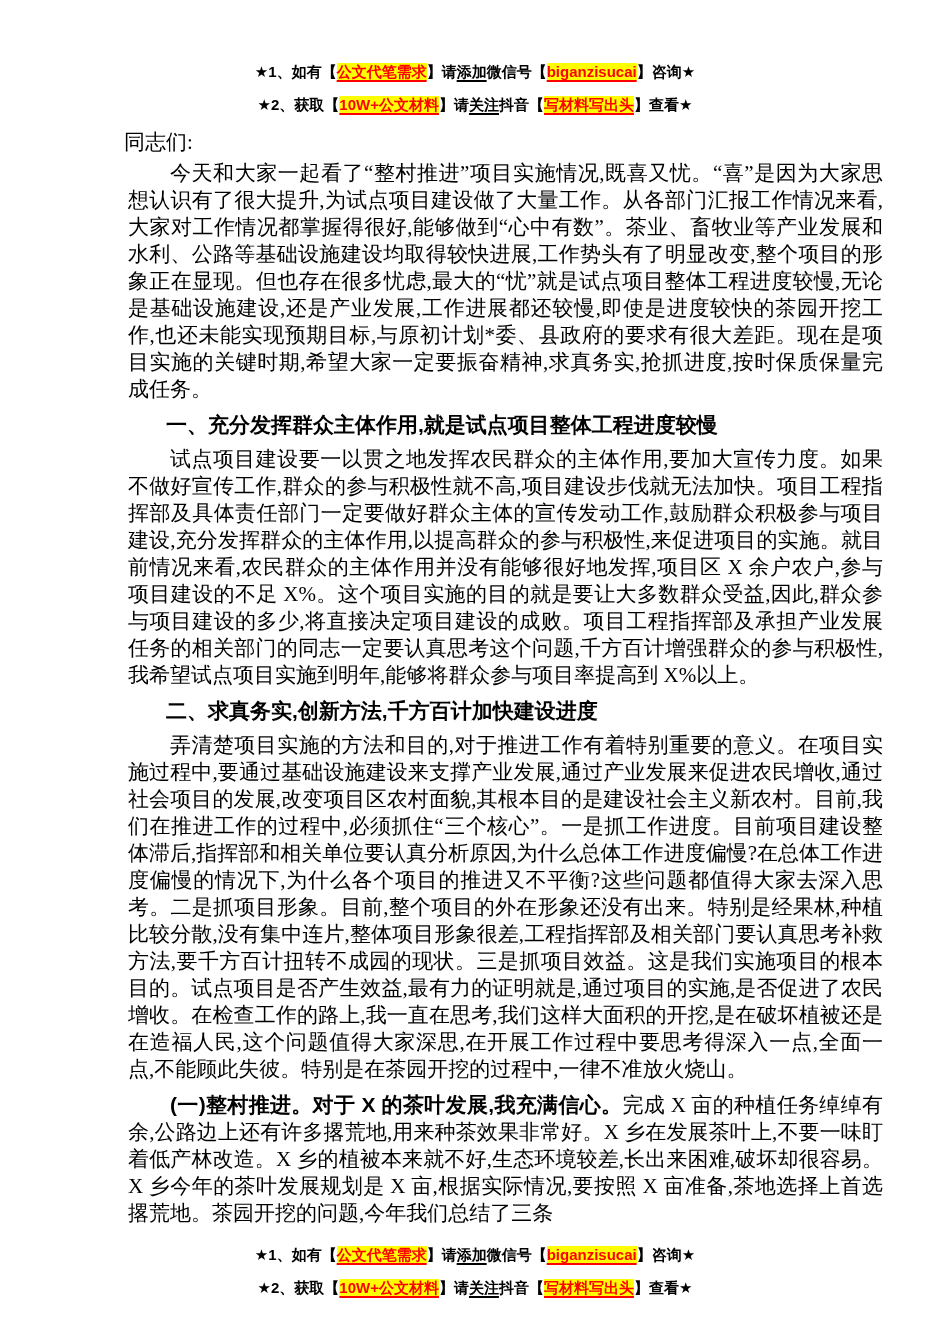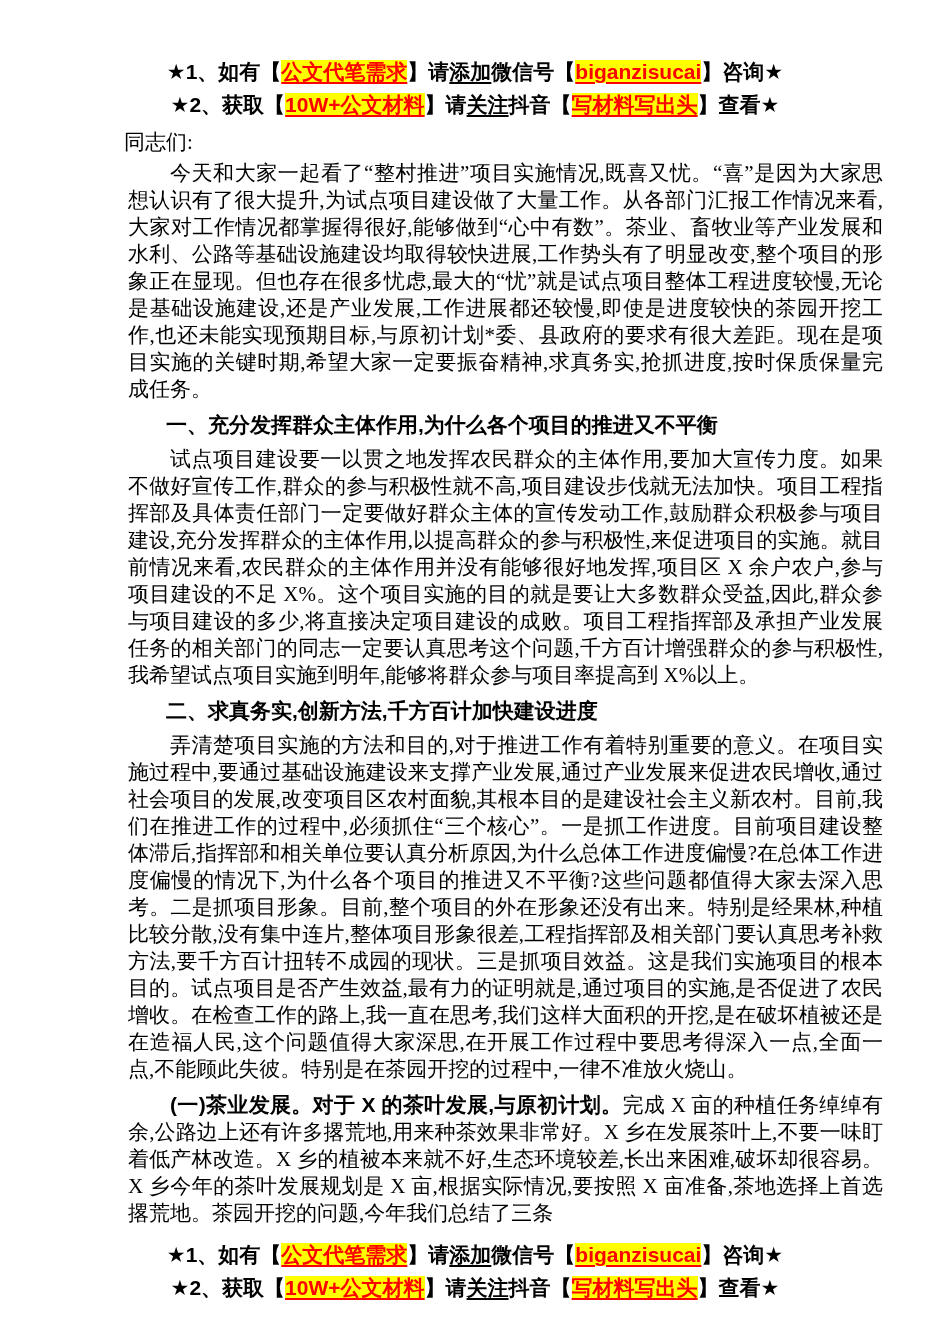--- a/index.html
+++ b/index.html
@@ -14,21 +14,21 @@
     color:var(--ink);
     font-family:"Liberation Serif","DejaVu Serif",serif;
     overflow:hidden;
   }
   .page{position:relative;width:950px;height:1344px;box-sizing:border-box;}
   
   .promo{
     text-align:center;
     font-family:"Liberation Sans","DejaVu Sans",sans-serif;
     font-weight:700;
-    font-size:21px;
+    font-size:15px;
     line-height:33px;
     white-space:nowrap;
   }
   .promo-header{padding-top:55px;}
   .promo-footer{margin-top:11px;}
   .hl{
     color:var(--hl-text);
     background:var(--hl-bg);
     text-decoration:underline;
     text-decoration-color:var(--hl-text);
@@ -70,25 +70,25 @@
 <div class="page">
 
   <div class="promo promo-header">
     <div><span>★1、如有【</span><span class="hl">公文代笔需求</span><span>】请</span><span class="ul">添加</span><span>微信号【</span><span class="hl">biganzisucai</span><span>】咨询★</span></div>
     <div><span>★2、获取【</span><span class="hl">10W+公文材料</span><span>】请</span><span class="ul">关注</span><span>抖音【</span><span class="hl">写材料写出头</span><span>】查看★</span></div>
   </div>
 
   <div class="body-text">
     <p class="salutation">同志们:</p>
     <p class="para">今天和大家一起看了“整村推进”项目实施情况,既喜又忧。“喜”是因为大家思想认识有了很大提升,为试点项目建设做了大量工作。从各部门汇报工作情况来看,大家对工作情况都掌握得很好,能够做到“心中有数”。茶业、畜牧业等产业发展和水利、公路等基础设施建设均取得较快进展,工作势头有了明显改变,整个项目的形象正在显现。但也存在很多忧虑,最大的“忧”就是试点项目整体工程进度较慢,无论是基础设施建设,还是产业发展,工作进展都还较慢,即使是进度较快的茶园开挖工作,也还未能实现预期目标,与原初计划*委、县政府的要求有很大差距。现在是项目实施的关键时期,希望大家一定要振奋精神,求真务实,抢抓进度,按时保质保量完成任务。</p>
-    <h2 class="heading">一、充分发挥群众主体作用,为什么各个项目的推进又不平衡</h2>
+    <h2 class="heading">一、充分发挥群众主体作用,就是试点项目整体工程进度较慢</h2>
     <p class="para">试点项目建设要一以贯之地发挥农民群众的主体作用,要加大宣传力度。如果不做好宣传工作,群众的参与积极性就不高,项目建设步伐就无法加快。项目工程指挥部及具体责任部门一定要做好群众主体的宣传发动工作,鼓励群众积极参与项目建设,充分发挥群众的主体作用,以提高群众的参与积极性,来促进项目的实施。就目前情况来看,农民群众的主体作用并没有能够很好地发挥,项目区 X 余户农户,参与项目建设的不足 X%。这个项目实施的目的就是要让大多数群众受益,因此,群众参与项目建设的多少,将直接决定项目建设的成败。项目工程指挥部及承担产业发展任务的相关部门的同志一定要认真思考这个问题,千方百计增强群众的参与积极性,我希望试点项目实施到明年,能够将群众参与项目率提高到 X%以上。</p>
     <h2 class="heading">二、求真务实,创新方法,千方百计加快建设进度</h2>
     <p class="para">弄清楚项目实施的方法和目的,对于推进工作有着特别重要的意义。在项目实施过程中,要通过基础设施建设来支撑产业发展,通过产业发展来促进农民增收,通过社会项目的发展,改变项目区农村面貌,其根本目的是建设社会主义新农村。目前,我们在推进工作的过程中,必须抓住“三个核心”。一是抓工作进度。目前项目建设整体滞后,指挥部和相关单位要认真分析原因,为什么总体工作进度偏慢?在总体工作进度偏慢的情况下,为什么各个项目的推进又不平衡?这些问题都值得大家去深入思考。二是抓项目形象。目前,整个项目的外在形象还没有出来。特别是经果林,种植比较分散,没有集中连片,整体项目形象很差,工程指挥部及相关部门要认真思考补救方法,要千方百计扭转不成园的现状。三是抓项目效益。这是我们实施项目的根本目的。试点项目是否产生效益,最有力的证明就是,通过项目的实施,是否促进了农民增收。在检查工作的路上,我一直在思考,我们这样大面积的开挖,是在破坏植被还是在造福人民,这个问题值得大家深思,在开展工作过程中要思考得深入一点,全面一点,不能顾此失彼。特别是在茶园开挖的过程中,一律不准放火烧山。</p>
-    <p class="para para-lead"><span class="lead-bold">(一)茶业发展。对于 X 的茶叶发展,与原初计划。</span><span>完成 X 亩的种植任务绰绰有余,公路边上还有许多撂荒地,用来种茶效果非常好。X 乡在发展茶叶上,不要一味盯着低产林改造。X 乡的植被本来就不好,生态环境较差,长出来困难,破坏却很容易。X 乡今年的茶叶发展规划是 X 亩,根据实际情况,要按照 X 亩准备,茶地选择上首选撂荒地。茶园开挖的问题,今年我们总结了三条</span></p>
+    <p class="para para-lead"><span class="lead-bold">(一)整村推进。对于 X 的茶叶发展,我充满信心。</span><span>完成 X 亩的种植任务绰绰有余,公路边上还有许多撂荒地,用来种茶效果非常好。X 乡在发展茶叶上,不要一味盯着低产林改造。X 乡的植被本来就不好,生态环境较差,长出来困难,破坏却很容易。X 乡今年的茶叶发展规划是 X 亩,根据实际情况,要按照 X 亩准备,茶地选择上首选撂荒地。茶园开挖的问题,今年我们总结了三条</span></p>
   </div>
 
   <div class="promo promo-footer">
     <div><span>★1、如有【</span><span class="hl">公文代笔需求</span><span>】请</span><span class="ul">添加</span><span>微信号【</span><span class="hl">biganzisucai</span><span>】咨询★</span></div>
     <div><span>★2、获取【</span><span class="hl">10W+公文材料</span><span>】请</span><span class="ul">关注</span><span>抖音【</span><span class="hl">写材料写出头</span><span>】查看★</span></div>
   </div>
 
 </div>
 
 </body></html>

